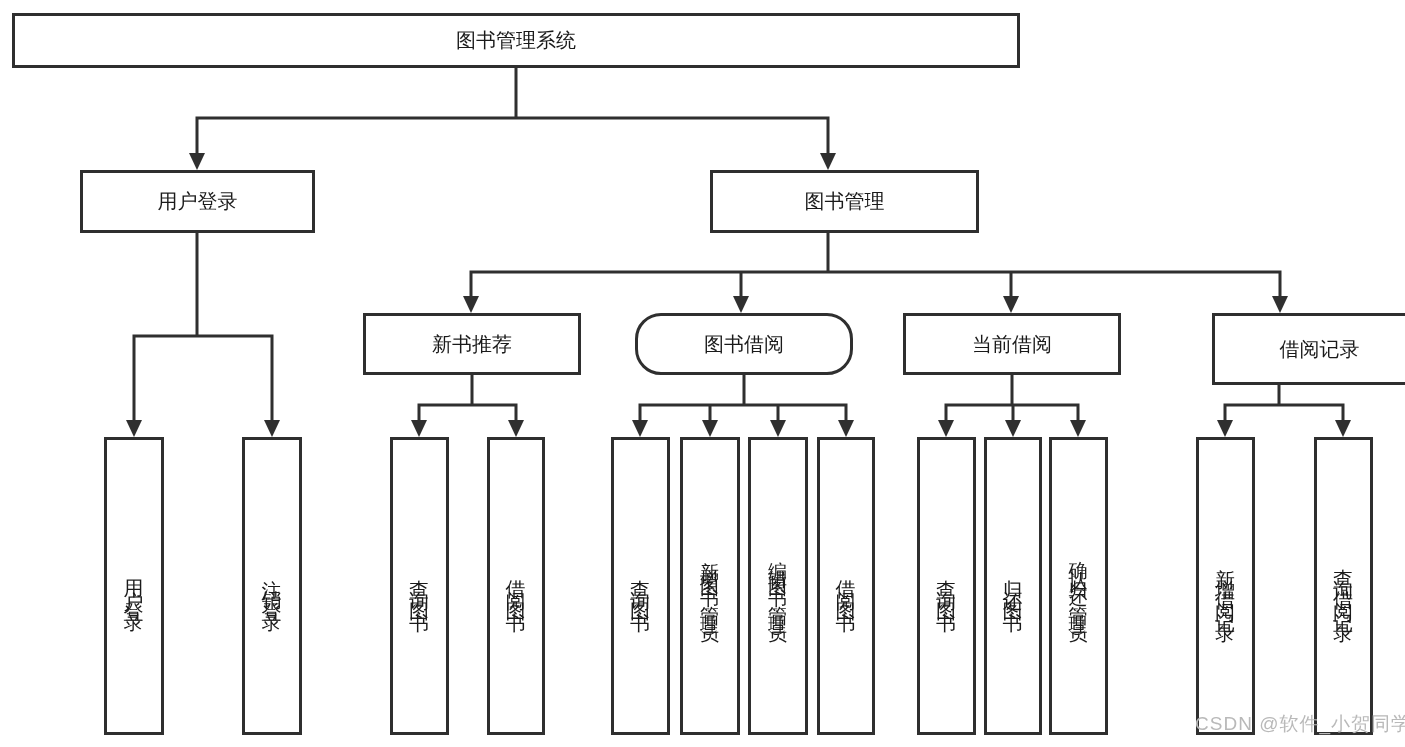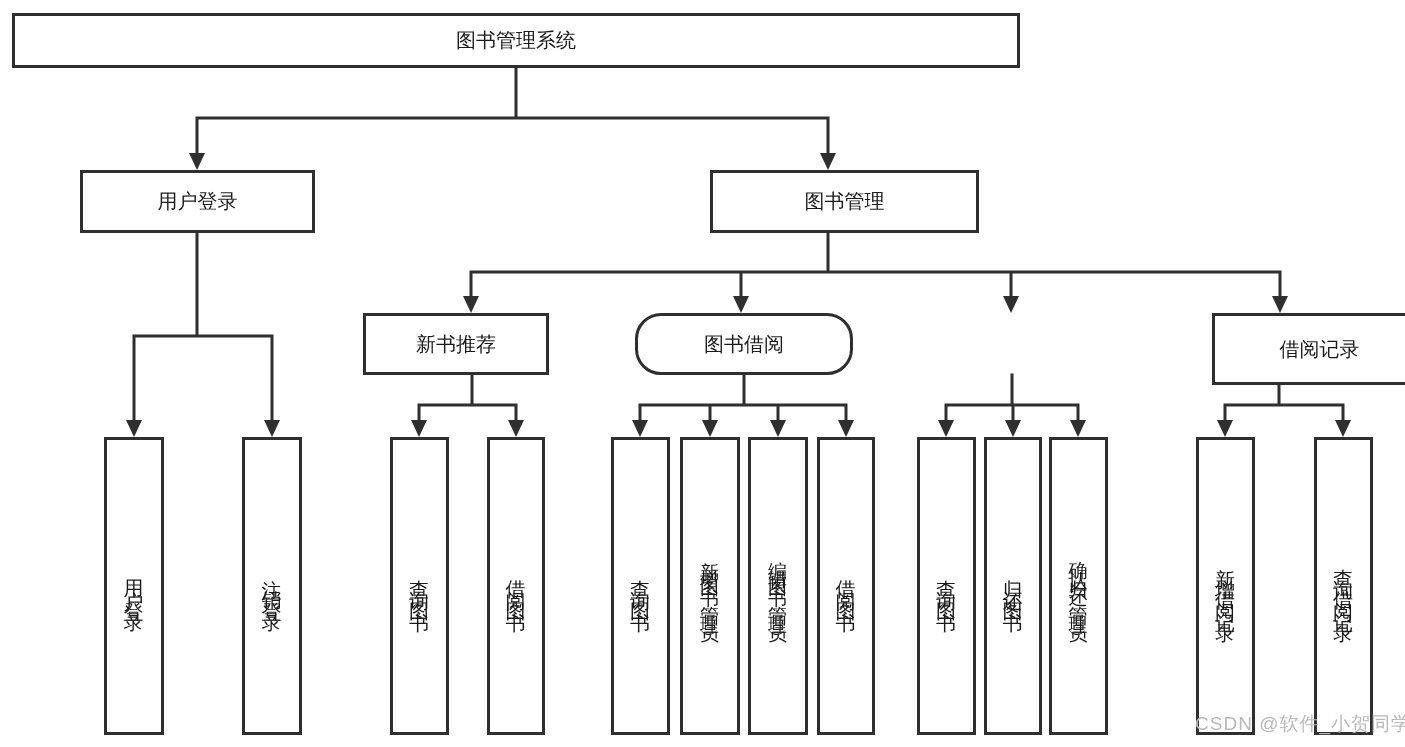--- a/index.html
+++ b/index.html
@@ -17,21 +17,21 @@
   }
   .v-node{
     writing-mode:vertical-rl;text-orientation:mixed;
     letter-spacing:11px;line-height:1;
   }
   .v-node.long{letter-spacing:9px;font-size:19px;}
   
   #n-root{left:12px;top:13px;width:1008px;height:55px;}
   #n-user-login{left:80px;top:170px;width:235px;height:63px;}
   #n-book-mgmt{left:710px;top:170px;width:269px;height:63px;}
-  #n-new-book{left:363px;top:313px;width:186px;height:62px;}
+  #n-new-book{left:363px;top:313px;width:218px;height:62px;}
   #n-book-borrow{left:635px;top:313px;width:218px;height:62px;border-radius:26px;}
   #n-current-borrow{left:903px;top:313px;width:218px;height:62px;}
   #n-borrow-record{left:1172px;top:313px;width:215px;height:72px;margin-left:40px;}
   #l-u1{left:104px;top:437px;width:60px;height:298px;}
   #l-u2{left:242px;top:437px;width:60px;height:298px;}
   #l-n1{left:390px;top:437px;width:59px;height:298px;}
   #l-n2{left:487px;top:437px;width:58px;height:298px;}
   #l-b1{left:611px;top:437px;width:59px;height:298px;}
   #l-b2{left:680px;top:437px;width:60px;height:298px;}
   #l-b3{left:748px;top:437px;width:60px;height:298px;}
@@ -84,20 +84,21 @@
     </g>
   </svg>
 
   <div class="node" id="n-root">图书管理系统</div>
 
   <div class="node" id="n-user-login">用户登录</div>
   <div class="node" id="n-book-mgmt">图书管理</div>
 
   <div class="node" id="n-new-book">新书推荐</div>
   <div class="node" id="n-book-borrow">图书借阅</div>
+  <div class="node" id="n-current-borrow">当前借阅</div>
   <div class="node" id="n-borrow-record">借阅记录</div>
 
   <div class="node v-node" id="l-u1">用户登录</div>
   <div class="node v-node" id="l-u2">注销登录</div>
 
   <div class="node v-node" id="l-n1">查询图书</div>
   <div class="node v-node" id="l-n2">借阅图书</div>
 
   <div class="node v-node" id="l-b1">查询图书</div>
   <div class="node v-node long" id="l-b2">新增图书（管理员）</div>

